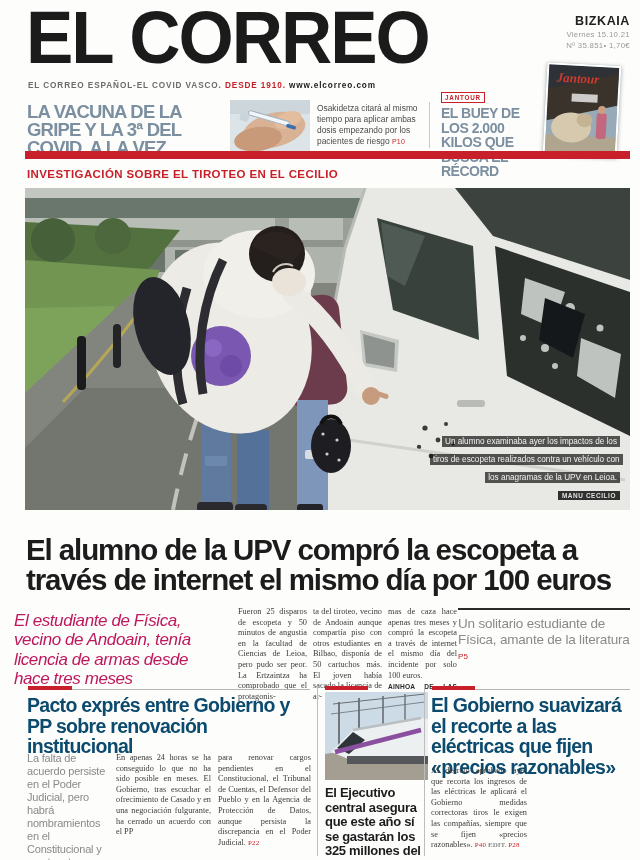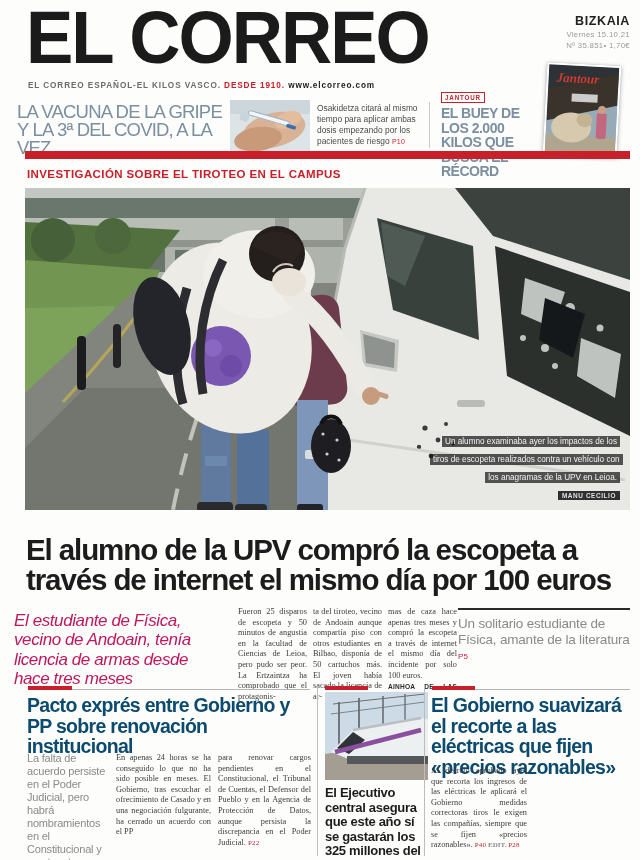--- a/index.html
+++ b/index.html
@@ -15,22 +15,22 @@
   .masthead { left:26px; top:4px; font-size:71px; line-height:.92; font-weight:bold;
     letter-spacing:-2px; color:#1b1b1b; transform:scaleY(1.04); transform-origin:left top; }
   .meta { right:10px; top:14px; text-align:right; }
   .edition { font-size:12.5px; font-weight:bold; letter-spacing:.6px; color:#222; }
   .meta-line { font-size:7.8px; color:#9a9a9a; margin-top:2px; letter-spacing:.3px; }
   .tagline { left:28px; top:81px; font-size:8.2px; letter-spacing:.9px; color:#6b6b6b; font-weight:bold; }
   .tagline .since { color:#c8202a; }
   .tagline .url { color:#1b1b1b; }
 
   
-  .vac-headline { left:17px; top:103px; width:205px; font-size:18.5px; line-height:.98;
-    font-weight:normal; letter-spacing:-0.8px; color:#7b8fa0; }
+  .vac-headline { left:27px; top:103px; width:205px; font-size:18.5px; line-height:.98;
+    font-weight:bold; letter-spacing:-0.8px; color:#7b8fa0; }
   .vac-photo { left:230px; top:100px; width:80px; height:52px; overflow:hidden; }
   .vac-summary { left:317px; top:103px; width:102px; font-size:8.4px; line-height:1.32; color:#4a4a4a; }
   .pref { color:#c8202a; font-weight:normal; font-size:7px; letter-spacing:.2px; }
   .strip-divider { left:429px; top:102px; width:1px; height:46px; background:#c9c9c9; }
   .jantour-label { left:441px; top:92px; display:inline-block; border:1px solid #c8202a;
     color:#c8202a; font-size:6.3px; font-weight:bold; letter-spacing:.8px; padding:1px 3px; background:#fff; }
   .buey-headline { left:441px; top:106px; width:102px; font-size:14px; line-height:1.04;
     font-weight:bold; letter-spacing:-0.5px; color:#7b8fa0; }
   .magazine { left:545px; top:64px; width:74px; height:92px; transform:rotate(3deg);
     box-shadow:0 1px 4px rgba(0,0,0,.35); border:2px solid #fff; background:#97aab8; }
@@ -85,21 +85,21 @@
 
 <div class="page">
 
   <div class="abs masthead">EL CORREO</div>
   <div class="abs meta">
     <div class="edition">BIZKAIA</div>
     <div class="meta-line">Viernes 15.10.21</div>
     <div class="meta-line">Nº 35.851• 1,70€</div>
   </div>
   <div class="abs tagline">
-    <span>EL CORREO ESPAÑOL-EL KILOS VASCO.</span>
+    <span>EL CORREO ESPAÑOL-EL COVID VASCO.</span>
     <span class="since">DESDE 1910.</span>
     <span class="url">www.elcorreo.com</span>
   </div>
 
   <div class="abs vac-headline">LA VACUNA DE LA GRIPE Y LA 3ª DEL COVID, A LA VEZ</div>
   <div class="abs vac-photo">
     <svg width="80" height="52" viewBox="0 0 80 52">
       <rect width="80" height="52" fill="#dde4e8"></rect>
       <rect x="0" y="0" width="80" height="14" fill="#cdd6db"></rect>
       <ellipse cx="44" cy="30" rx="32" ry="17" fill="#d9b295" transform="rotate(-14 44 30)"></ellipse>
@@ -123,21 +123,21 @@
       <ellipse cx="25" cy="62" rx="20" ry="15" fill="#d6c9ae"></ellipse>
       <ellipse cx="38" cy="54" rx="8" ry="7" fill="#c4b493"></ellipse>
       <rect x="50" y="46" width="10" height="26" rx="3" fill="#c2677d"></rect>
       <circle cx="55" cy="43" r="4" fill="#caa085"></circle>
       <rect x="24" y="28" width="26" height="8" fill="#e8e8e6" opacity=".85"></rect>
       <text x="8" y="17" font-family="Liberation Serif, serif" font-style="italic" font-weight="bold" font-size="13" fill="#d03a30">Jantour</text>
     </svg>
   </div>
   <div class="abs strip-redbar"></div>
 
-  <div class="abs kicker">INVESTIGACIÓN SOBRE EL TIROTEO EN EL CAMPUS</div>
+  <div class="abs kicker">INVESTIGACIÓN SOBRE EL TIROTEO EN EL CECILIO</div>
 
   <div class="abs photo">
     <svg width="605" height="322" viewBox="0 0 605 322" preserveAspectRatio="none">
 
       <rect width="605" height="130" fill="#aeb3ac"></rect>
       <rect width="605" height="12" fill="#c3c7c1"></rect>
       <rect x="0" y="10" width="400" height="26" fill="#69776c"></rect>
       <rect x="0" y="30" width="395" height="24" fill="#b8bdb6"></rect>
       <rect x="0" y="52" width="395" height="7" fill="#8f958d"></rect>
       <g fill="#5d6b60" opacity=".85">

